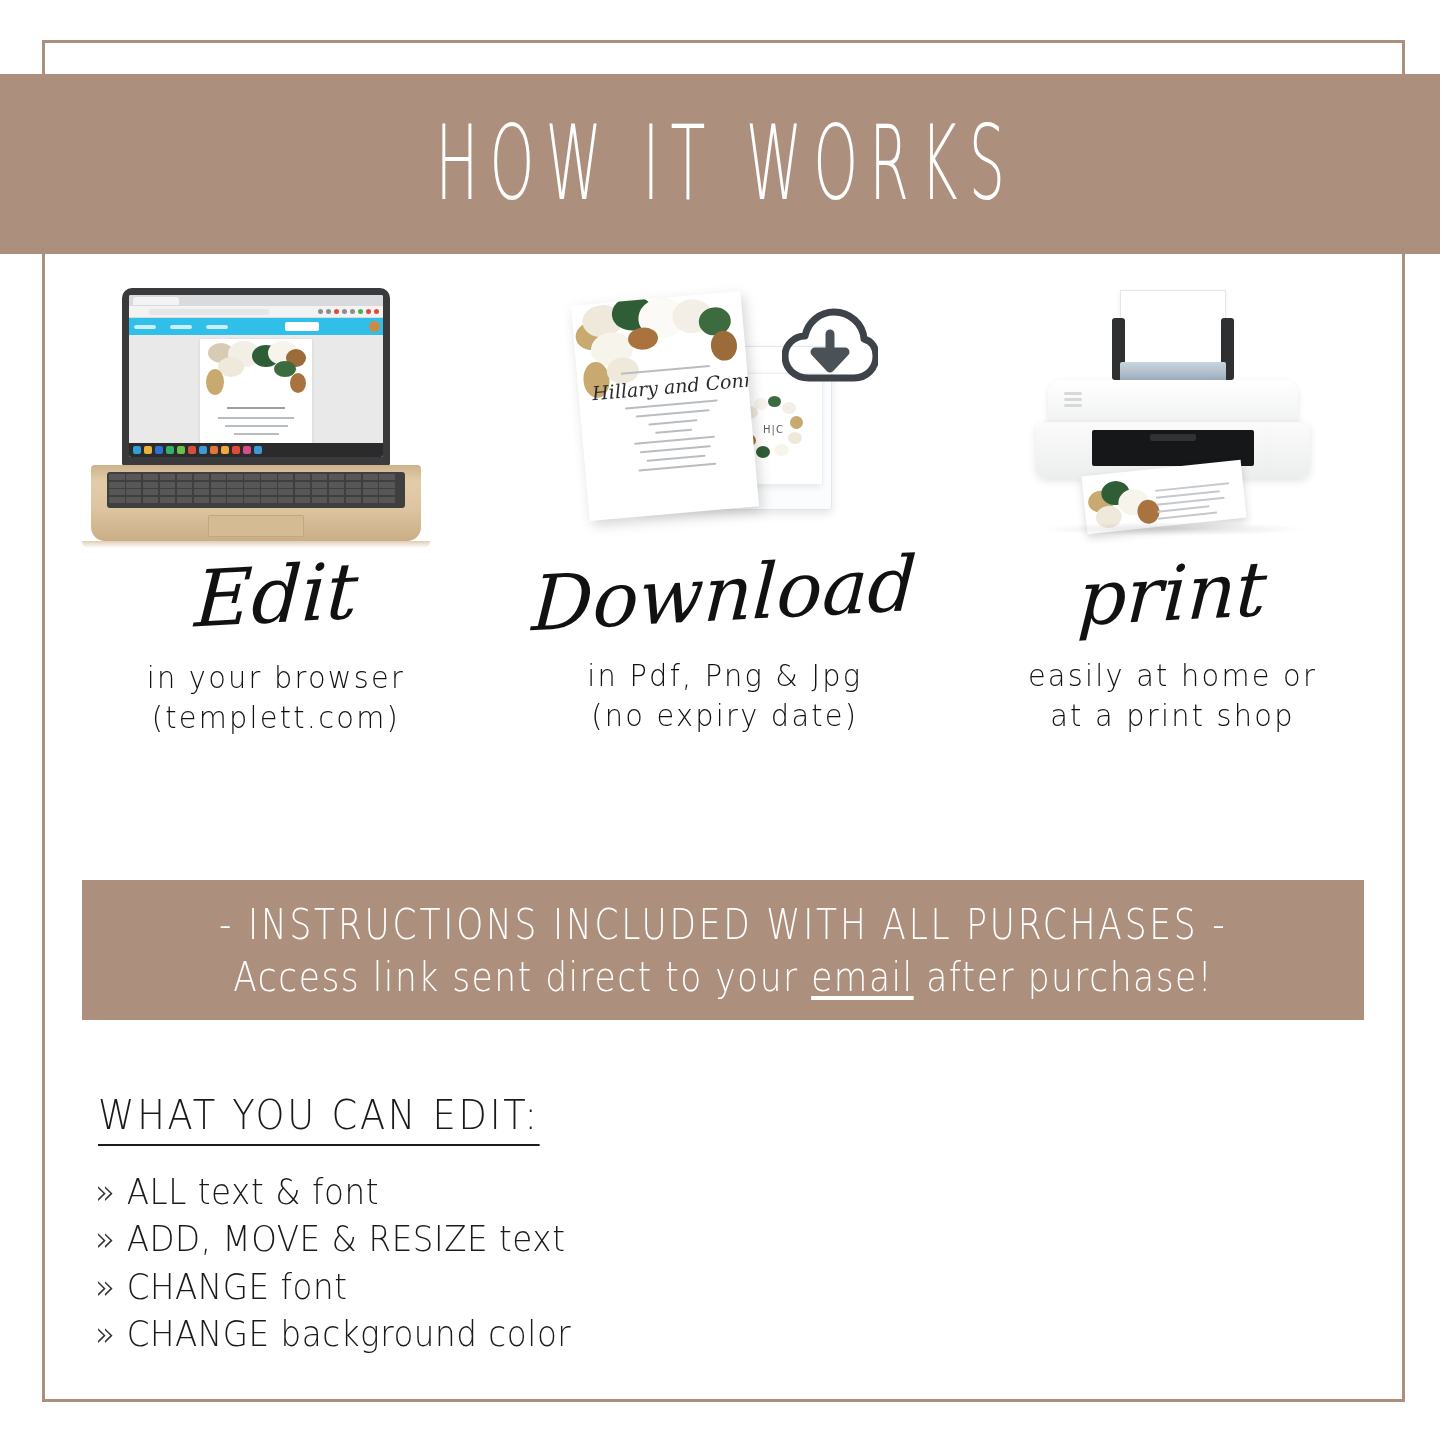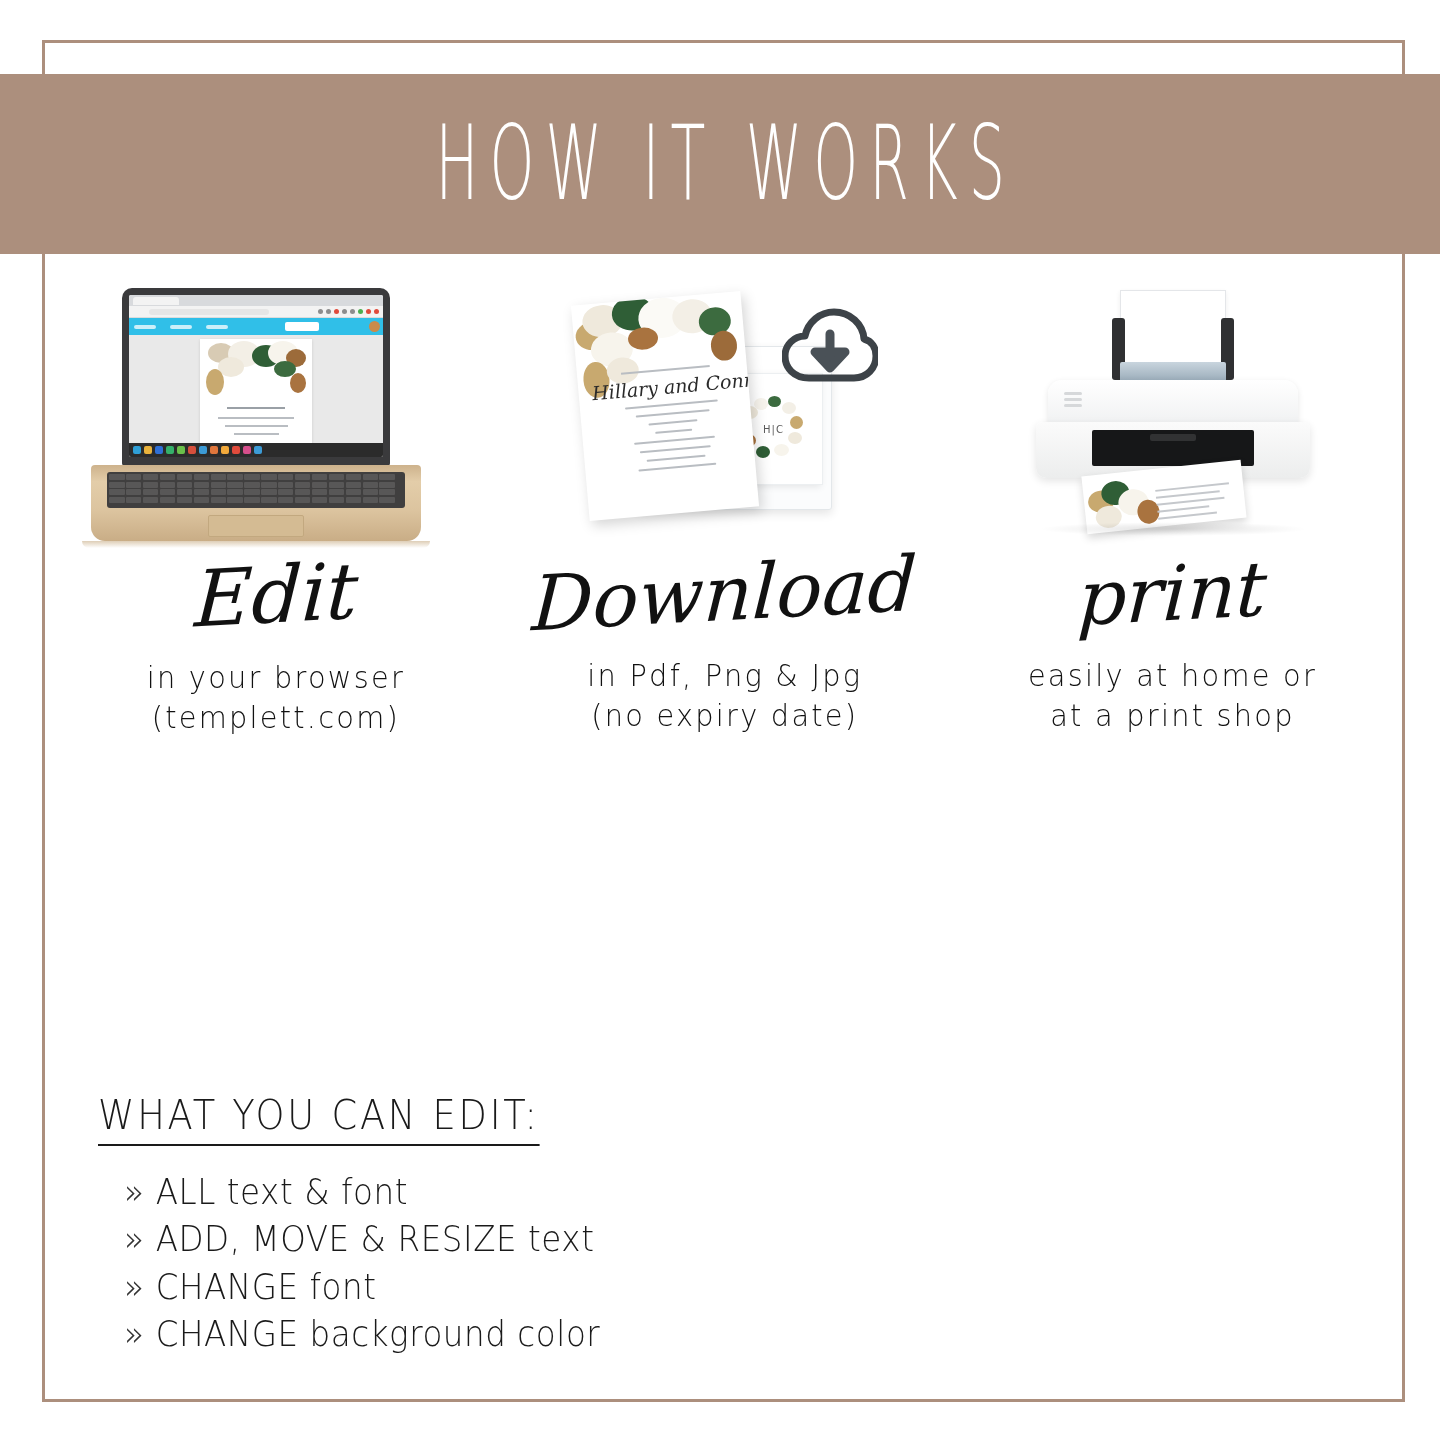--- a/index.html
+++ b/index.html
@@ -282,21 +282,21 @@
     padding-bottom: 6px;
     transform: scaleX(0.92);
     transform-origin: left center;
   }
 
   .edit-lists {
     position:absolute; left:95px; top:1172px; width:1290px;
     display:flex;
   }
   .edit-col { display:flex; flex-direction:column; gap:6px; }
-  .edit-col-left  { width: 580px; margin-left: 29px; }
+  .edit-col-left  { width: 580px; }
   .edit-col-right { width: 710px; }
   .edit-item {
     color:#1a1a1a;
     font-family:"DejaVu Sans", sans-serif;
     font-weight:300;
     font-size:35px;
     letter-spacing:0.6px;
     white-space:nowrap;
     transform: scaleX(0.93);
     transform-origin: left center;
@@ -568,20 +568,24 @@
       <div class="script-label script-print">print</div>
 
       <div class="caption">
         <div>easily at home or</div>
         <div>at a print shop</div>
       </div>
     </div>
 
   </div>
 
+  <div class="banner">
+    <div class="banner-line1">- INSTRUCTIONS INCLUDED WITH ALL PURCHASES -</div>
+    <div class="banner-line2"><span>Access link sent direct to your </span><span class="u">email</span><span> after purchase!</span></div>
+  </div>
 
   <div class="edit-heading">WHAT YOU CAN EDIT:</div>
 
   <div class="edit-lists">
     <div class="edit-col edit-col-left">
       <div class="edit-item"><span class="bullet">»</span><span>ALL text &amp; font</span></div>
       <div class="edit-item"><span class="bullet">»</span><span>ADD, MOVE &amp; RESIZE text</span></div>
       <div class="edit-item"><span class="bullet">»</span><span>CHANGE font</span></div>
       <div class="edit-item"><span class="bullet">»</span><span>CHANGE background color</span></div>
     </div>

